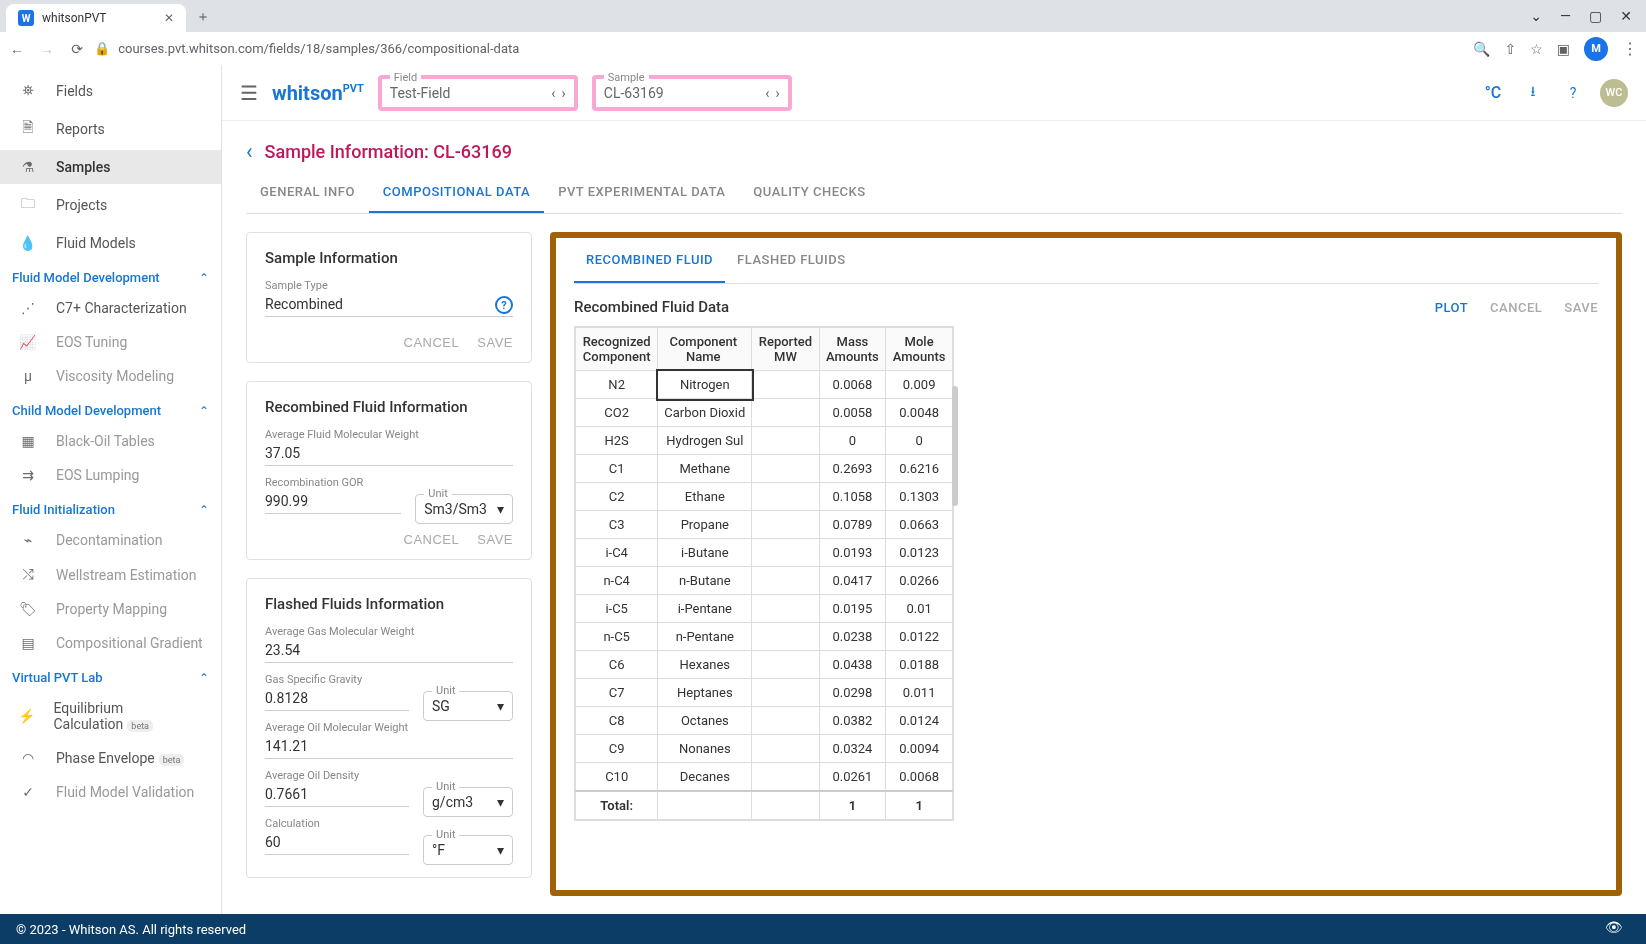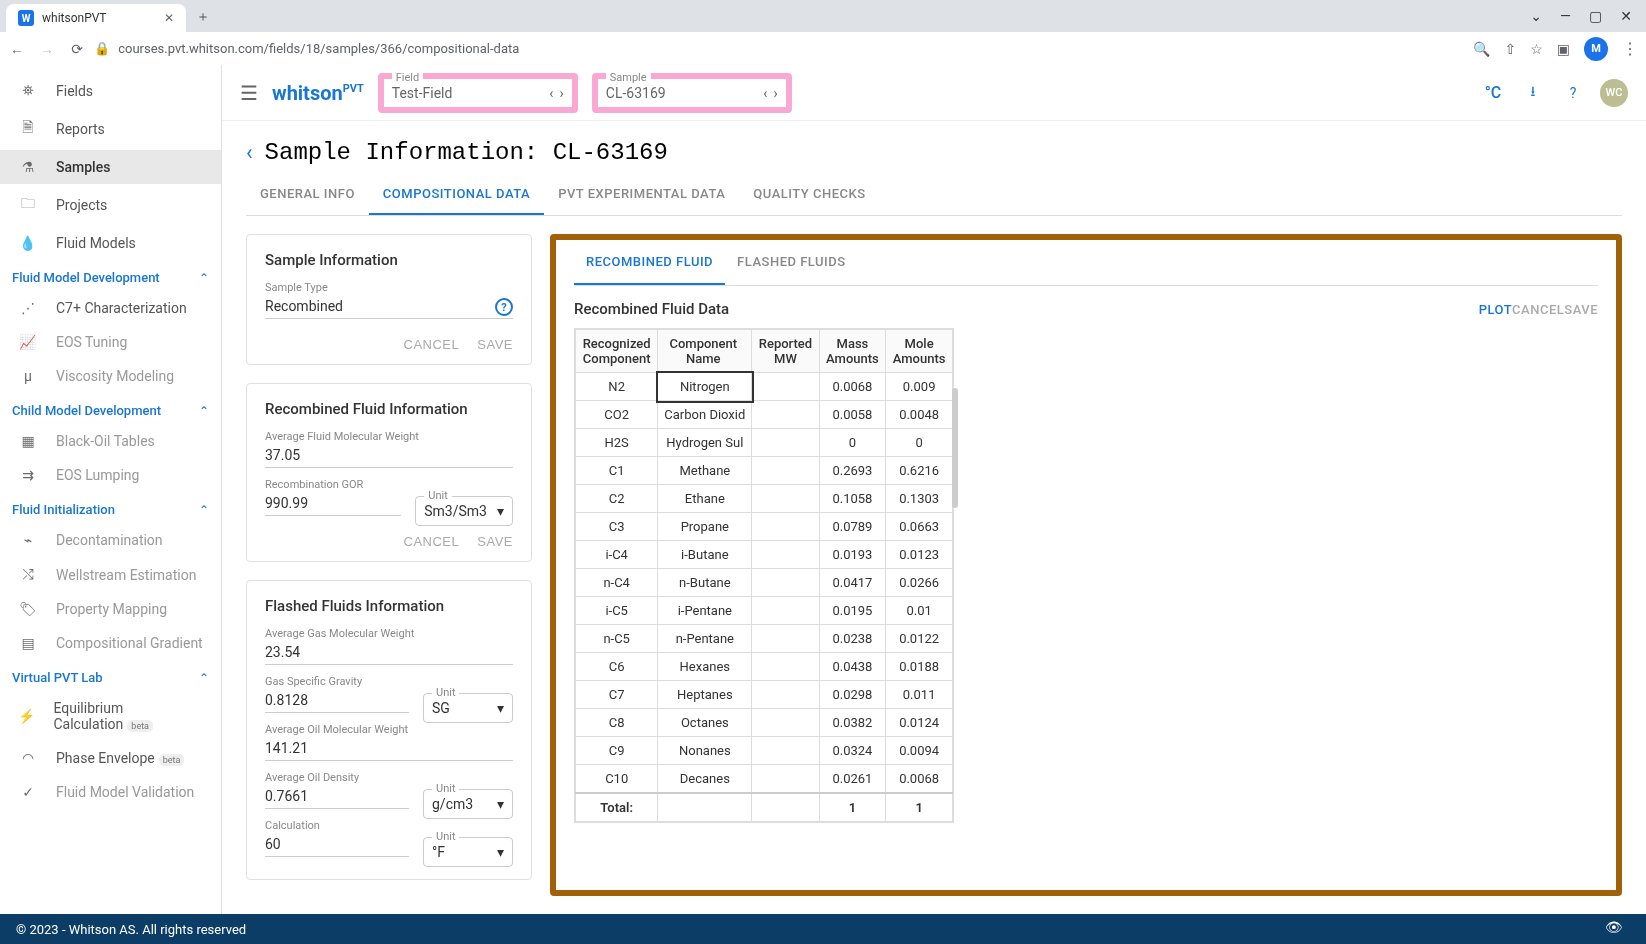--- a/index.html
+++ b/index.html
@@ -31,33 +31,33 @@
 .sidebar-group { display: flex; justify-content: space-between; align-items: center; padding: 10px 12px 6px; color: #1976d2; font-size: 13px; font-weight: 500; cursor: pointer; }
 .badge { font-size: 9px; background: #eee; padding: 1px 4px; border-radius: 5px; color: #777; margin-left:4px; }
 
 
 .main { flex: 1; display: flex; flex-direction: column; background:#fff; }
 .topbar { height: 56px; border-bottom: 1px solid #eee; display: flex; align-items: center; padding: 0 18px; gap: 14px; }
 .hamburger { color: #666; cursor: pointer; font-size: 20px; }
 .logo { font-weight: bold; font-size: 20px; }
 .logo .blue { color: #1976d2; }
 .logo .sup { color:#1976d2; font-size: 11px; vertical-align: super; }
-.crumb-box { border: 6px solid #f9a8d4; border-radius: 4px; padding: 6px 8px; display: flex; align-items: center; position: relative; min-width: 200px; }
+.crumb-box { border: 4px solid #f9a8d4; border-radius: 4px; padding: 6px 8px; display: flex; align-items: center; position: relative; min-width: 200px; }
 .crumb-label { position: absolute; top: -8px; left: 8px; background: #fff; padding: 0 4px; font-size: 11px; color: #888; }
 .crumb-value { flex: 1; font-size: 14px; color: #666; }
 .crumb-arrows { display: flex; gap: 6px; color: #666; }
 .topbar-right { margin-left: auto; display: flex; gap: 14px; align-items: center; color: #1976d2; }
 .top-icon { width: 26px; height: 26px; display:flex; align-items:center; justify-content:center; cursor:pointer; border-radius:50%; }
 .temp-unit { font-weight: 500; font-size: 16px; }
 .avatar { width: 28px; height:28px; border-radius:50%; background:#bdbd93; display:flex; align-items:center; justify-content:center; color:#fff; font-size:11px; font-weight:500;}
 
 
 .page-header { display: flex; align-items: center; gap: 12px; padding: 18px 24px 8px; }
 .page-header .back { color: #1976d2; font-size: 22px; cursor: pointer; }
-.page-title { font-size: 24px; font-weight: 500; color: #000000; font-family: Liberation Mono, monospace; }
+.page-title { font-size: 18px; font-weight: 500; color: #be185d; }
 .tabs { display:flex; border-bottom:1px solid #ddd; margin: 0 24px; }
 .tab-item { padding: 12px 14px; font-size: 13px; letter-spacing: 0.5px; color: #888; font-weight: 500; cursor: pointer; }
 .tab-item.active { color: #1976d2; border-bottom: 2px solid #1976d2; }
 
 .content { flex:1; padding: 18px 24px; display: flex; gap: 18px; overflow: hidden; }
 
 .left-col { width: 286px; display: flex; flex-direction: column; gap: 18px; overflow-y: auto; }
 .card { border: 1px solid #e0e0e0; border-radius: 4px; padding: 16px 18px 12px; }
 .card-title { font-size: 15px; font-weight: 500; margin-bottom: 12px; color:#333; }
 .field { margin-bottom: 10px; }
@@ -70,21 +70,21 @@
 .help-circle { color:#1976d2; font-weight:bold; border:2px solid #1976d2; border-radius:50%; width:18px; height:18px; display:inline-flex; align-items:center; justify-content:center; font-size:11px; float:right; }
 .card-actions { display:flex; justify-content:flex-end; gap:18px; padding-top:8px; }
 .card-actions button { border:none; background:none; font-size:13px; font-weight:500; letter-spacing:0.5px; color:#aaa; cursor:pointer; }
 
 .right-col { flex:1; border:6px solid #a16207; border-radius:4px; padding: 0 18px 14px; display:flex; flex-direction:column; overflow:hidden; }
 .sub-tabs { display:flex; border-bottom:1px solid #ddd; }
 .sub-tab { padding:14px 12px; font-size:13px; letter-spacing:0.5px; color:#888; font-weight:500; cursor:pointer; }
 .sub-tab.active { color:#1976d2; border-bottom:2px solid #1976d2; }
 .section-header { display:flex; align-items:center; padding:14px 0 10px; }
 .section-title { font-size:15px; font-weight:500; }
-.section-actions { margin-left:auto; display:flex; }
+.section-actions { margin-left:auto; display:flex; gap:22px; }
 .section-actions span { font-size:13px; font-weight:500; letter-spacing:0.5px; color:#aaa; cursor:pointer; }
 .section-actions .plot { color:#1976d2; }
 
 .table-wrap { flex:1; overflow:auto; border:1px solid #ddd; position:relative; max-width: 380px; }
 table { border-collapse: collapse; width:100%; font-size:13px; }
 th, td { border:1px solid #ddd; padding:6px 6px; text-align:center; white-space:nowrap; }
 th { background:#fafafa; font-weight:500; }
 td.selected { outline: 2px solid #333; }
 tfoot td { font-weight:600; position:sticky; bottom:0; background:#fff; border-top:2px solid #ccc; }
 .vscroll { width:6px; background:#ccc; position:absolute; right:0; top:60px; height:120px; border-radius:3px; }

